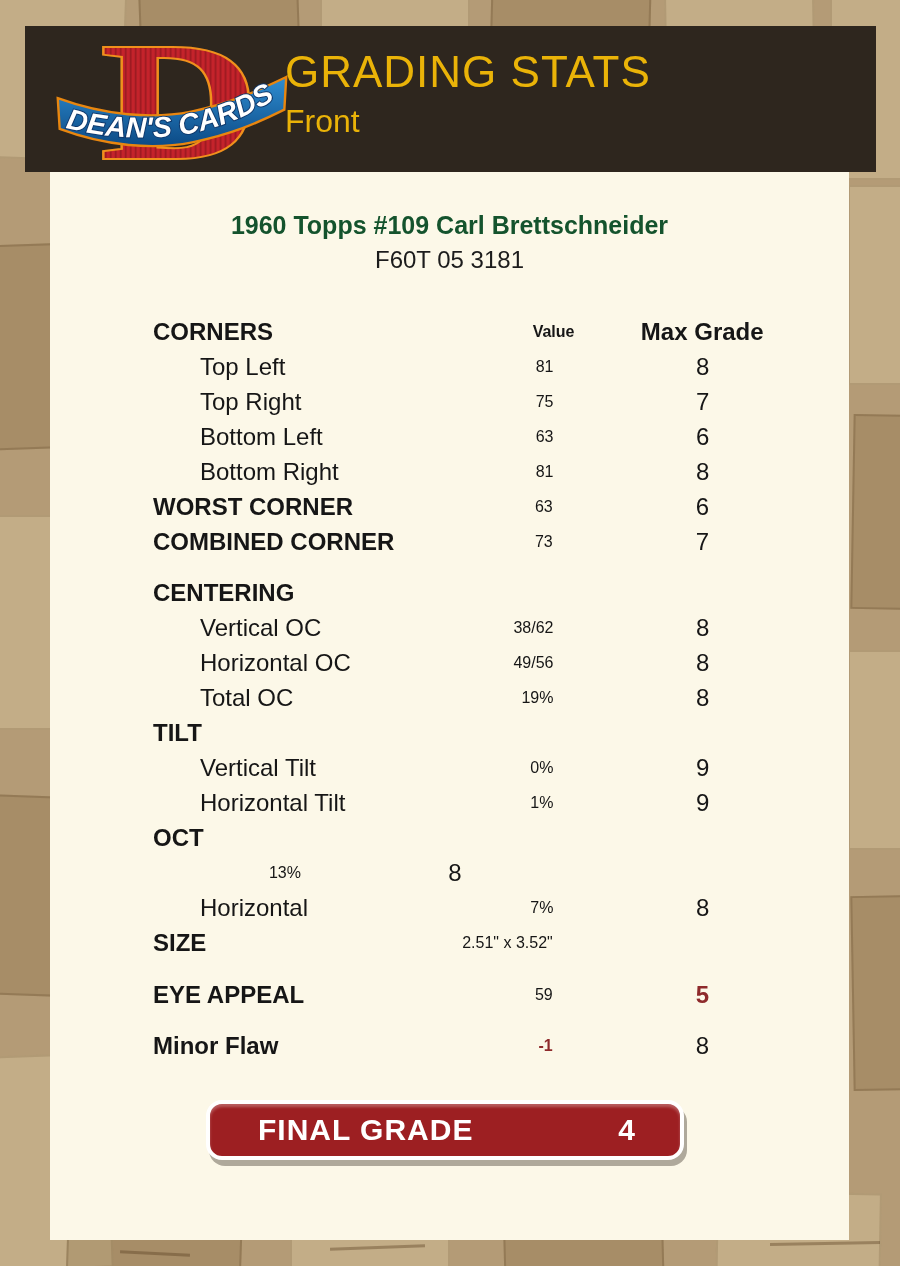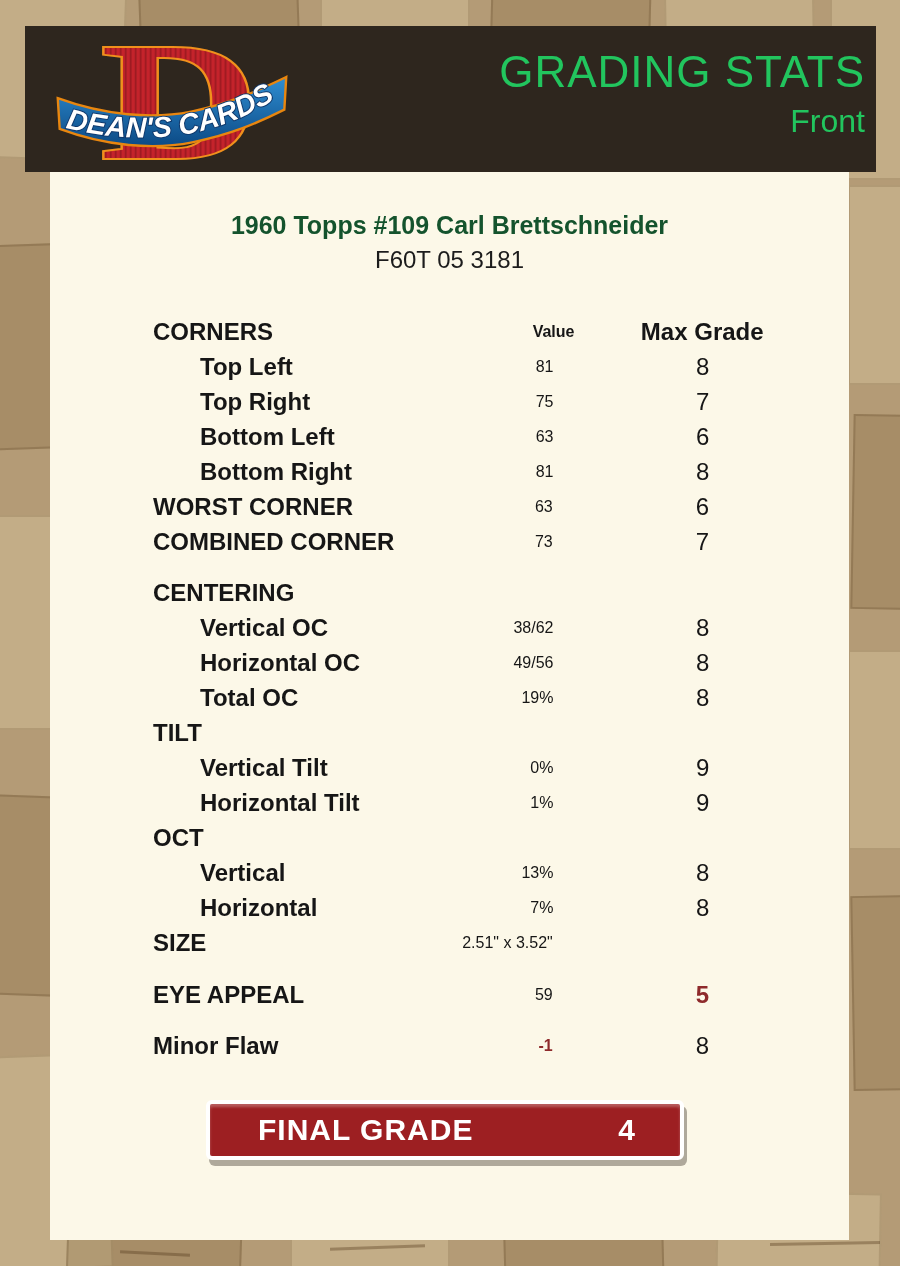--- a/index.html
+++ b/index.html
@@ -38,45 +38,45 @@
   
   .panel { position: absolute; left: 50px; top: 172px; width: 799px; height: 1068px;
            background: #fcf8e8; }
 
   
   .header-bar { position: absolute; left: 25px; top: 26px; width: 851px; height: 146px;
                 background: #2e261e; z-index: 5; }
   .logo-wrap { position: absolute; left: 27px; top: 8px; width: 240px; height: 136px; }
   .logo-wrap svg { width: 100%; height: 100%; overflow: visible; }
   .header-text { position: absolute; left: 260px; top: 0; width: 580px; height: 180px;
-                 text-align: right; color: #22c55e; }
+                 text-align: left; color: #eab308; }
   .header-title { margin-top: 24px; font-size: 44px; font-weight: 400; letter-spacing: 1px; line-height: 1; }
   .header-subtitle { margin-top: 11px; font-size: 32px; font-weight: 400; line-height: 1; }
 
   
   .card-title { margin-top: 40px; text-align: center; font-size: 25px; font-weight: bold;
                 color: #14532d; line-height: 26px; }
   .card-code  { margin-top: 9px; text-align: center; font-size: 24px; color: #1c1c1c; line-height: 26px; }
 
   
   .grades { margin-top: 41px; margin-left: 103px; width: 645px; color: #161616; }
   .row { display: flex; align-items: center; height: 35px; }
-  .c-label { width: 270px; font-size: 24px; white-space: nowrap; font-weight: bold; }
+  .c-label { width: 270px; font-size: 24px; white-space: nowrap; }
   .c-value { width: 170px; font-size: 16px; text-align: right; padding-right: 22px; white-space: nowrap; }
   .c-max   { width: 200px; margin-left: 32px; font-size: 24px; text-align: center; }
   .bold { font-weight: bold; }
   .indent { padding-left: 47px; }
   .col-head { font-weight: bold; padding-right: 0; }
   .red { color: #8e2a2b; font-weight: bold; }
   .gap { margin-top: 16px; }
   .gap-lg { margin-top: 17px; }
 
   
   .final { margin-top: 37px; margin-left: 156px; width: 478px; height: 60px;
-           background: #9d1f22; border: 4px solid #ffffff; border-radius: 6px;
+           background: #9d1f22; border: 4px solid #ffffff; border-radius: 16px;
            box-shadow: 3px 6px 0 rgba(150,143,130,0.75), inset 0 3px 3px rgba(255,255,255,0.28);
            display: flex; align-items: center; color: #ffffff; font-weight: bold; font-size: 30px; }
   .final-label { margin-left: 48px; letter-spacing: 1px; }
   .final-value { margin-left: auto; margin-right: 45px; }
 </style>
 </head>
 <body>
 
 <div class="stage">
 
@@ -195,21 +195,20 @@
         <div class="c-max">9</div>
       </div>
 
       <div class="row">
         <div class="c-label bold">OCT</div>
         <div class="c-value"></div>
         <div class="c-max"></div>
       </div>
 
       <div class="row">
-        <div class="c-label indent">Vertical</div>
         <div class="c-value">13%</div>
         <div class="c-max">8</div>
       </div>
 
       <div class="row">
         <div class="c-label indent">Horizontal</div>
         <div class="c-value">7%</div>
         <div class="c-max">8</div>
       </div>
 

